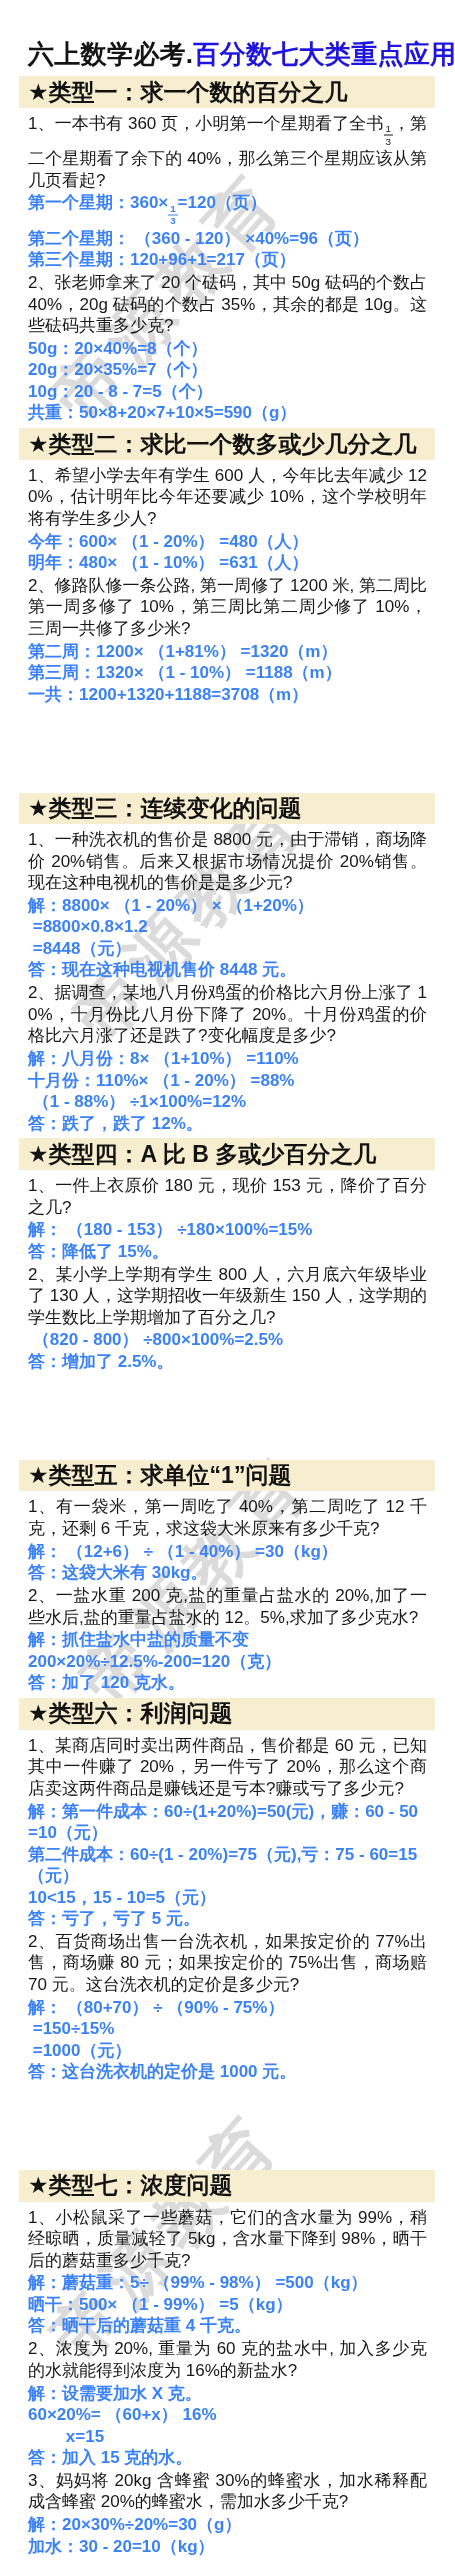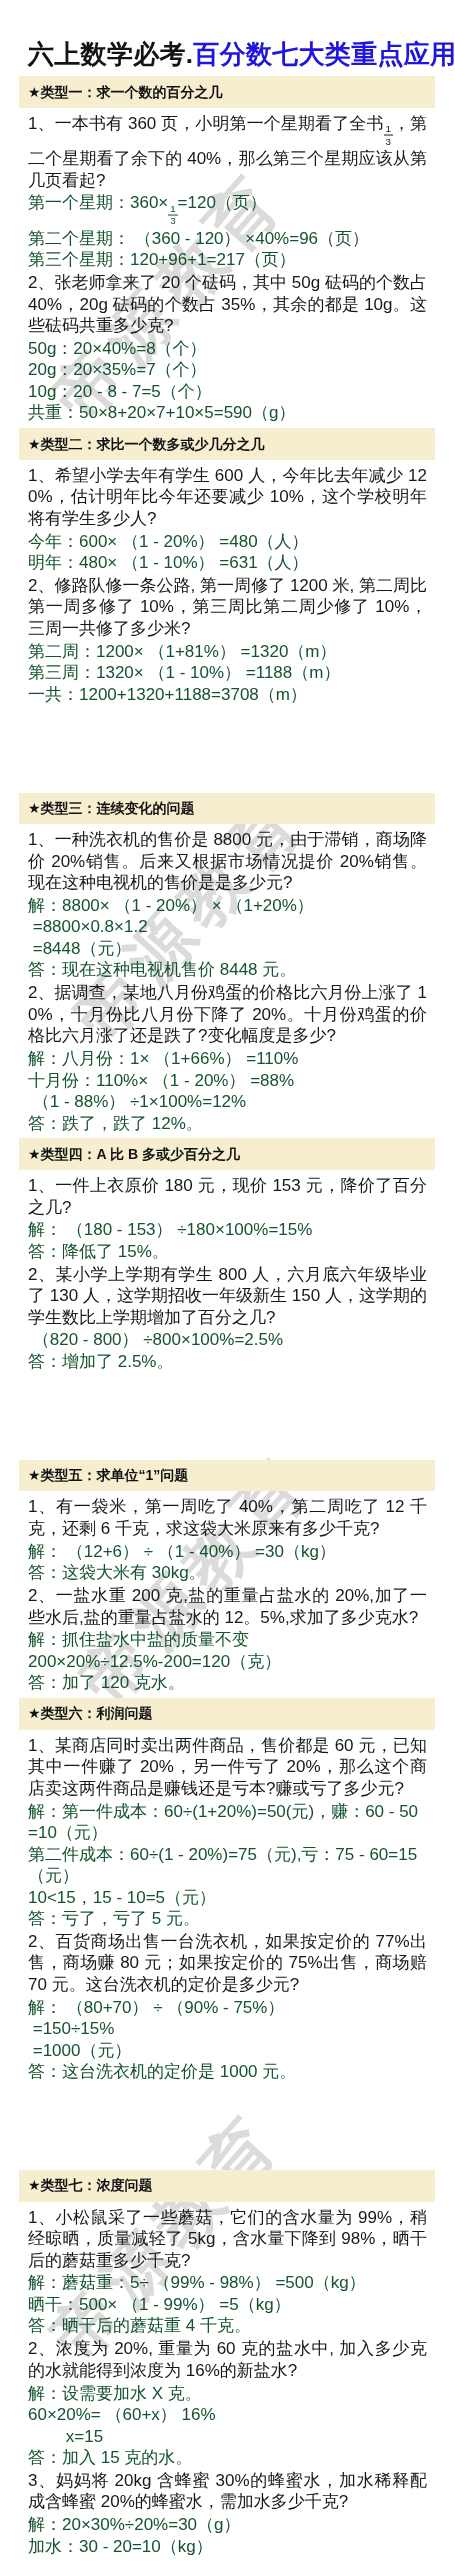--- a/index.html
+++ b/index.html
@@ -13,30 +13,30 @@
     padding:38px 28px 0 28px;box-sizing:border-box;
   }
   .content{position:relative;z-index:1;}
   .title{
     font-size:26px;line-height:32px;font-weight:bold;
     margin:0 0 6.3px 0;color:#141414;white-space:nowrap;letter-spacing:0.3px;
   }
   .t-blue{color:#2015dd;}
   .sec-header{
     background:#f7eecf;color:#121212;
-    font-weight:bold;font-size:14px;line-height:19.6px;
+    font-weight:bold;font-size:23px;line-height:19.6px;
     margin:4.4px -7.6px 5px -8.9px;
     padding:6.3px 5px 5.7px 8.9px;
   }
   .line{
     font-size:17px;line-height:21.5px;color:#181818;
     white-space:pre-wrap;word-break:break-all;
   }
   .para{text-align:justify;margin:1.3px 0 1.3px 0;}
-  .sol{color:#14532d;}
+  .sol{color:#3b82f6;font-weight:bold;}
   .gap{height:83px;}
   .frac{
     display:inline-flex;flex-direction:column;align-items:center;
     vertical-align:-0.45em;line-height:1.05;font-size:0.58em;
     transform:translateY(-0.15em);
   }
   .frac .num{border-bottom:1.3px solid currentColor;padding:0 1.9px 0.6px 1.9px;}
   .frac .den{padding-top:0.6px;}
   .watermark{
     position:absolute;z-index:0;pointer-events:none;
@@ -82,21 +82,21 @@
         </section>
         <div class="gap"></div>
         <section>
           <div class="sec-header">★类型三：连续变化的问题</div>
           <div class="line para">1、一种洗衣机的售价是 8800 元，由于滞销，商场降价 20%销售。后来又根据市场情况提价 20%销售。现在这种电视机的售价是是多少元?</div>
           <div class="line sol">解：8800× （1 - 20%） × （1+20%）</div>
           <div class="line sol"> =8800×0.8×1.2</div>
           <div class="line sol"> =8448（元）</div>
           <div class="line sol">答：现在这种电视机售价 8448 元。</div>
           <div class="line para">2、据调查，某地八月份鸡蛋的价格比六月份上涨了 10%，十月份比八月份下降了 20%。十月份鸡蛋的价格比六月涨了还是跌了?变化幅度是多少?</div>
-          <div class="line sol">解：八月份：1× （1+66%） =110%</div>
+          <div class="line sol">解：八月份：8× （1+10%） =110%</div>
           <div class="line sol">十月份：110%× （1 - 20%） =88%</div>
           <div class="line sol"> （1 - 88%） ÷1×100%=12%</div>
           <div class="line sol">答：跌了，跌了 12%。</div>
         </section>
         <section>
           <div class="sec-header">★类型四：A 比 B 多或少百分之几</div>
           <div class="line para">1、一件上衣原价 180 元，现价 153 元，降价了百分之几?</div>
           <div class="line sol">解： （180 - 153） ÷180×100%=15%</div>
           <div class="line sol">答：降低了 15%。</div>
           <div class="line para">2、某小学上学期有学生 800 人，六月底六年级毕业了 130 人，这学期招收一年级新生 150 人，这学期的学生数比上学期增加了百分之几?</div>

